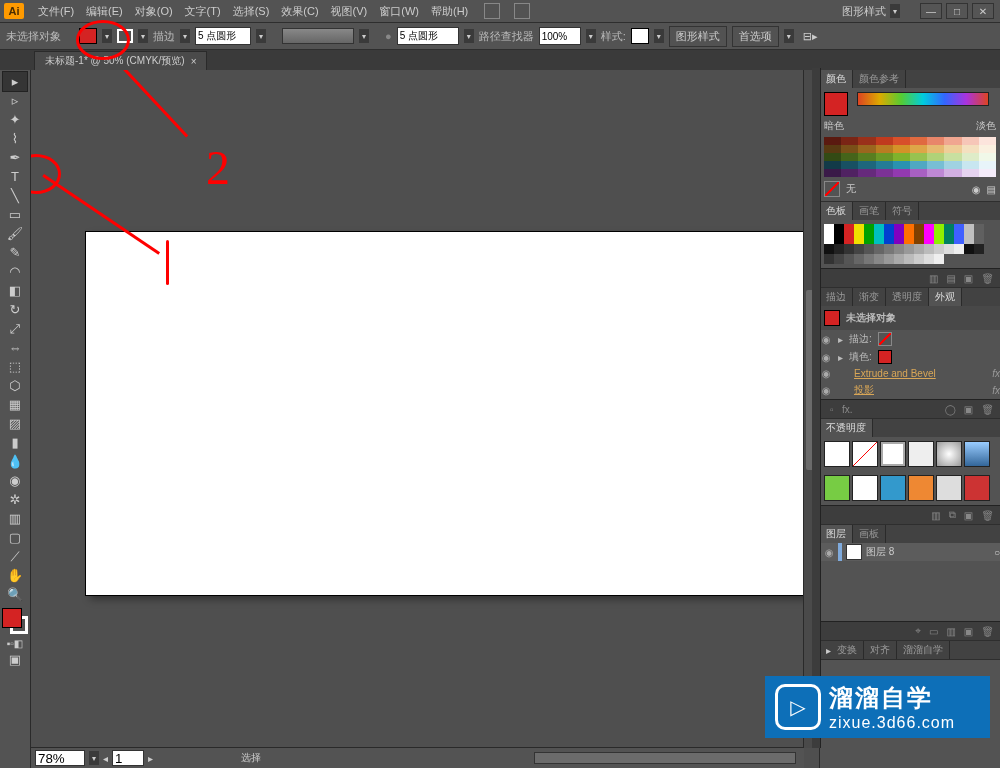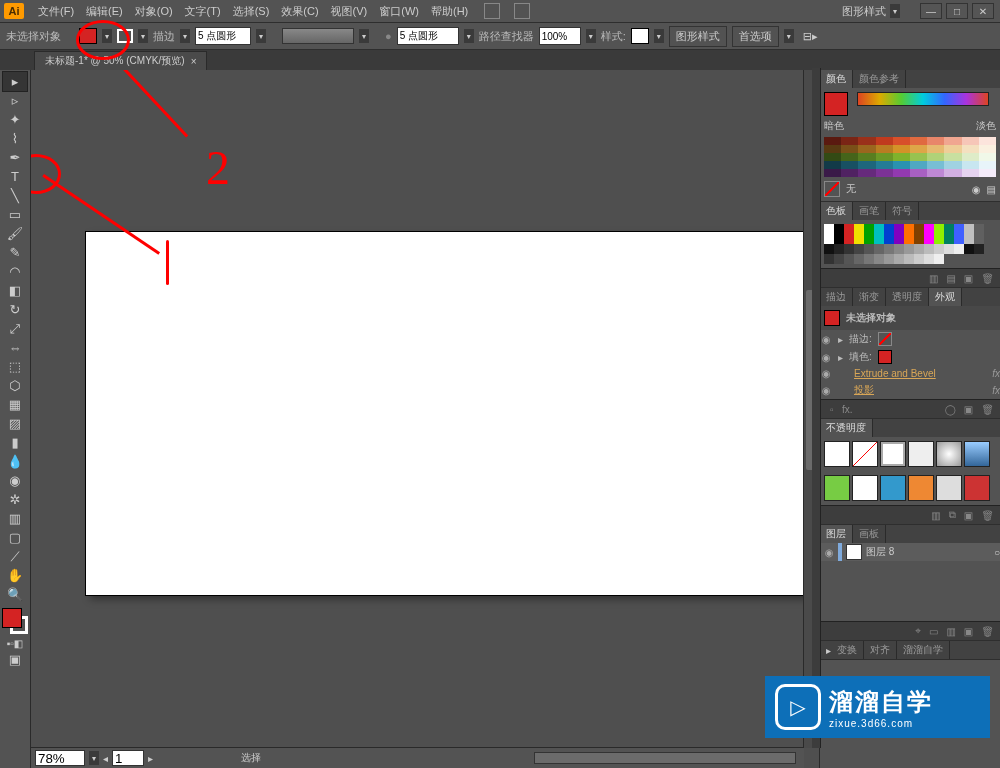--- a/index.html
+++ b/index.html
@@ -52,21 +52,21 @@
 .layer-row{display:flex;align-items:center;height:18px;background:#5c5c5c}
 .layer-color{width:4px;height:18px;background:#7faadc}
 .bsbar{height:18px;background:#3d3d3d;border-top:1px solid #222;display:flex;align-items:center;justify-content:flex-end;gap:8px;padding:0 6px;color:#888}
 .annotation-circle{position:absolute;border:3px solid red;border-radius:50%;pointer-events:none}
 .annotation-line{position:absolute;background:red;transform-origin:0 0;pointer-events:none;height:3px}
 .annotation-text{position:absolute;color:red;font-size:48px;font-family:cursive;pointer-events:none}
 .red-stroke{position:absolute;background:red;width:3px;height:45px;border-radius:2px;pointer-events:none}
 .watermark{position:absolute;right:10px;bottom:30px;width:225px;height:62px;background:#0d6fb8;color:#fff;display:flex;align-items:center;gap:8px;padding:0 10px;box-sizing:border-box}
 .wm-icon{width:40px;height:40px;border:3px solid #fff;border-radius:10px;display:flex;align-items:center;justify-content:center;font-size:20px}
 .wm-text{font-size:24px;font-weight:bold;letter-spacing:2px}
-.wm-sub{font-size:10px;letter-spacing:1px}
+.wm-sub{font-size:16px;letter-spacing:1px}
 .panel-strip{position:absolute;left:812px;top:68px;width:8px;height:680px;background:#3c3c3c;border-right:1px solid #222}
 </style>
 </head>
 <body>
 
 <div class="menubar">
   <div class="ai-logo">Ai</div>
   <div class="menu-item">文件(F)</div>
   <div class="menu-item">编辑(E)</div>
   <div class="menu-item">对象(O)</div>

